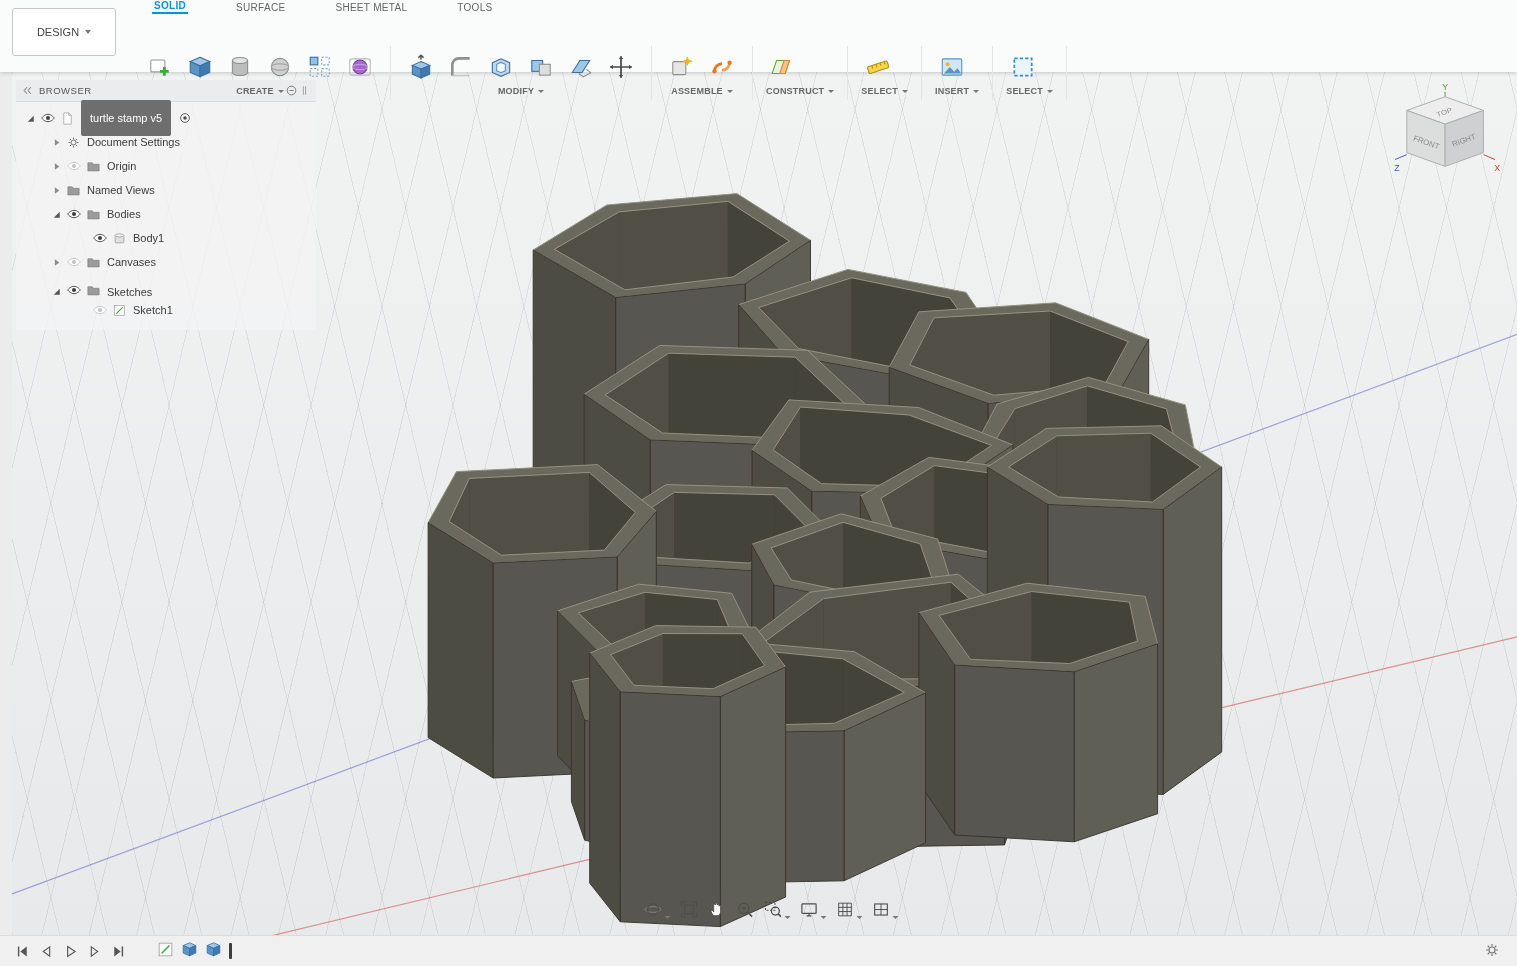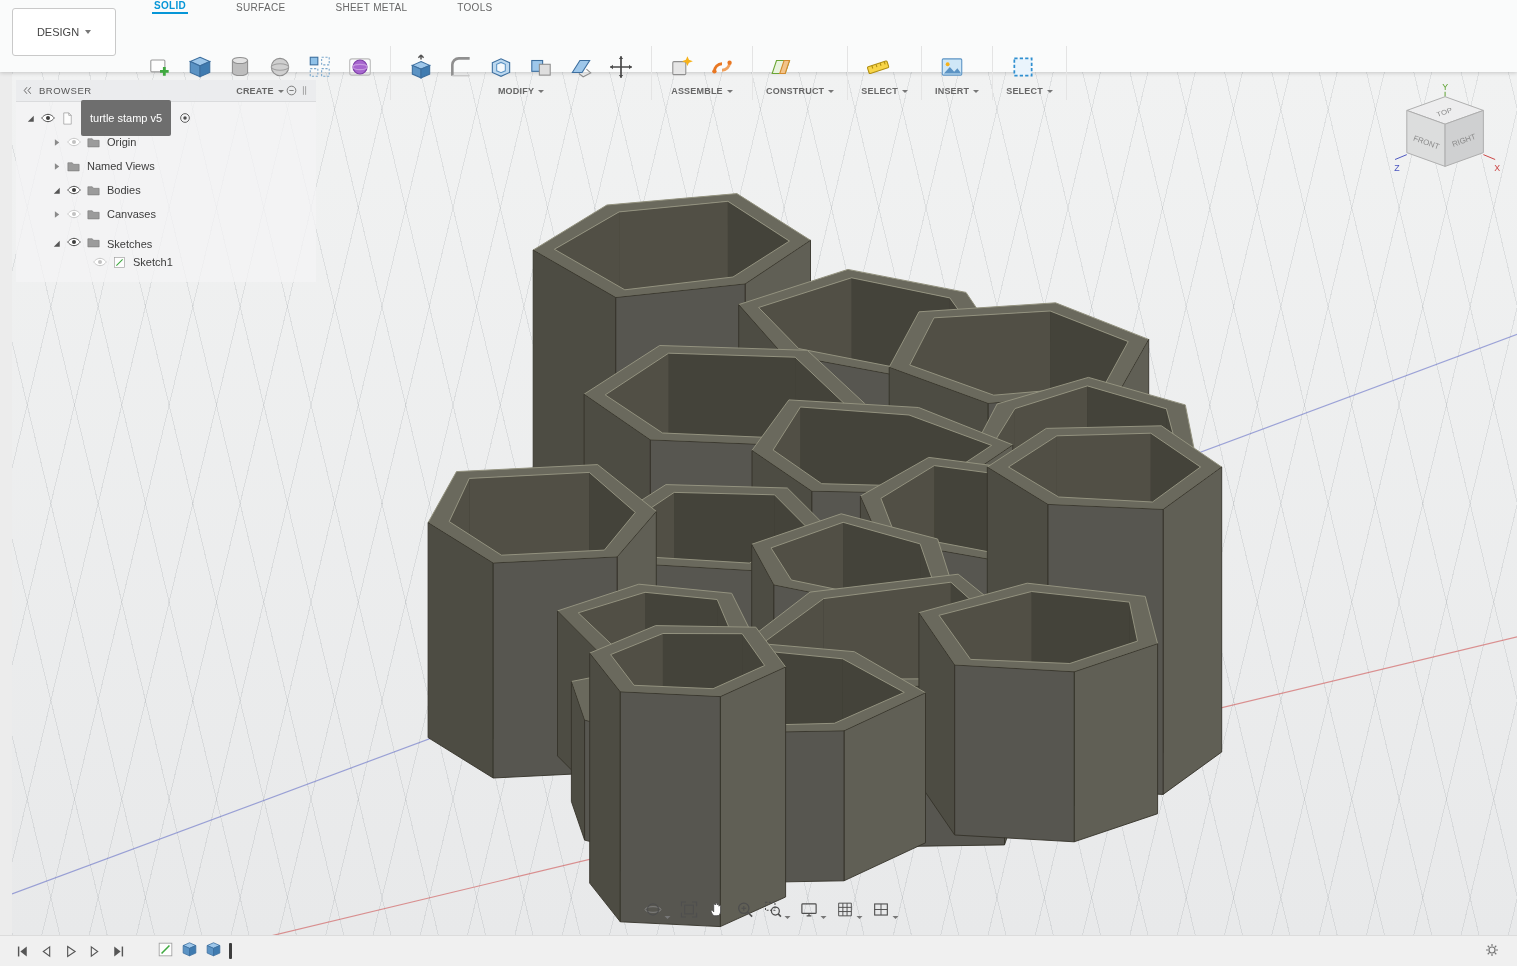--- a/index.html
+++ b/index.html
@@ -462,20 +462,30 @@
             <span class="pill">turtle stamp v5</span>
             <svg class="radio" viewBox="0 0 24 24">
               <circle cx="12" cy="12" r="7.5" fill="none" stroke="#4d4d4d" stroke-width="1.5"></circle>
               <circle cx="12" cy="12" r="3" fill="#4d4d4d"></circle>
             </svg>
           </div>
           <div class="brow" style="padding-left: 34px;">
             <svg class="exp" viewBox="0 0 24 24">
               <path d="M9 6l8 6-8 6z" fill="#8a8a8a"></path>
             </svg>
+            <svg class="ticon" viewBox="0 0 24 24">
+              <circle cx="12" cy="12" r="4" fill="none" stroke="#777" stroke-width="1.6"></circle>
+              <path d="M12 4v3M12 17v3M4 12h3M17 12h3M6.3 6.3l2.1 2.1M15.6 15.6l2.1 2.1M6.3 17.7l2.1-2.1M15.6 8.4l2.1-2.1" stroke="#777" stroke-width="1.6" fill="none"></path>
+            </svg>
+            <span class="">Document Settings</span>
+          </div>
+          <div class="brow" style="padding-left: 34px;">
+            <svg class="exp" viewBox="0 0 24 24">
+              <path d="M9 6l8 6-8 6z" fill="#8a8a8a"></path>
+            </svg>
             <svg class="eye eye-off" viewBox="0 0 24 24">
               <path d="M2.5 12S6.5 6.5 12 6.5 21.5 12 21.5 12 17.5 17.5 12 17.5 2.5 12 2.5 12z" fill="#fff" stroke="currentColor" stroke-width="1.4"></path>
               <circle cx="12" cy="12" r="3" fill="currentColor"></circle>
             </svg>
             <svg class="ticon" viewBox="0 0 24 24">
               <path d="M3 6h7l2 2.5h9V19H3z" fill="#9b9b9b" stroke="#7a7a7a"></path>
             </svg>
             <span class="">Origin</span>
           </div>
           <div class="brow" style="padding-left: 34px;">
@@ -492,20 +502,32 @@
               <path d="M18 7v11H7z" fill="#555"></path>
             </svg>
             <svg class="eye eye-on" viewBox="0 0 24 24">
               <path d="M2.5 12S6.5 6.5 12 6.5 21.5 12 21.5 12 17.5 17.5 12 17.5 2.5 12 2.5 12z" fill="#fff" stroke="currentColor" stroke-width="1.4"></path>
               <circle cx="12" cy="12" r="3" fill="currentColor"></circle>
             </svg>
             <svg class="ticon" viewBox="0 0 24 24">
               <path d="M3 6h7l2 2.5h9V19H3z" fill="#9b9b9b" stroke="#7a7a7a"></path>
             </svg>
             <span class="">Bodies</span>
+          </div>
+          <div class="brow" style="padding-left: 60px;">
+            <span class="spacer"></span>
+            <svg class="eye eye-on" viewBox="0 0 24 24">
+              <path d="M2.5 12S6.5 6.5 12 6.5 21.5 12 21.5 12 17.5 17.5 12 17.5 2.5 12 2.5 12z" fill="#fff" stroke="currentColor" stroke-width="1.4"></path>
+              <circle cx="12" cy="12" r="3" fill="currentColor"></circle>
+            </svg>
+            <svg class="ticon" viewBox="0 0 24 24">
+              <path d="M5 7h14v10a2 2 0 0 1-2 2H7a2 2 0 0 1-2-2z" fill="#e0e0e0" stroke="#8a8a8a"></path>
+              <ellipse cx="12" cy="7" rx="7" ry="2.5" fill="#f2f2f2" stroke="#8a8a8a"></ellipse>
+            </svg>
+            <span class="">Body1</span>
           </div>
           <div class="brow" style="padding-left: 34px;">
             <svg class="exp" viewBox="0 0 24 24">
               <path d="M9 6l8 6-8 6z" fill="#8a8a8a"></path>
             </svg>
             <svg class="eye eye-off" viewBox="0 0 24 24">
               <path d="M2.5 12S6.5 6.5 12 6.5 21.5 12 21.5 12 17.5 17.5 12 17.5 2.5 12 2.5 12z" fill="#fff" stroke="currentColor" stroke-width="1.4"></path>
               <circle cx="12" cy="12" r="3" fill="currentColor"></circle>
             </svg>
             <svg class="ticon" viewBox="0 0 24 24">

